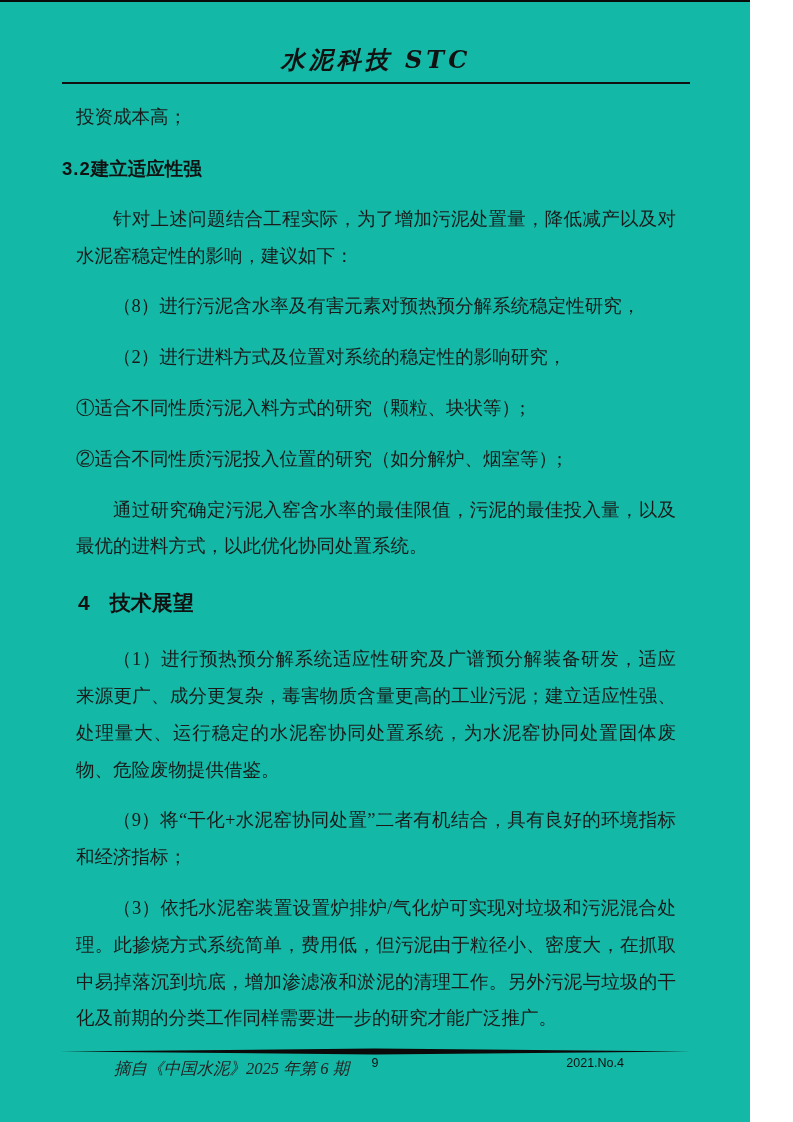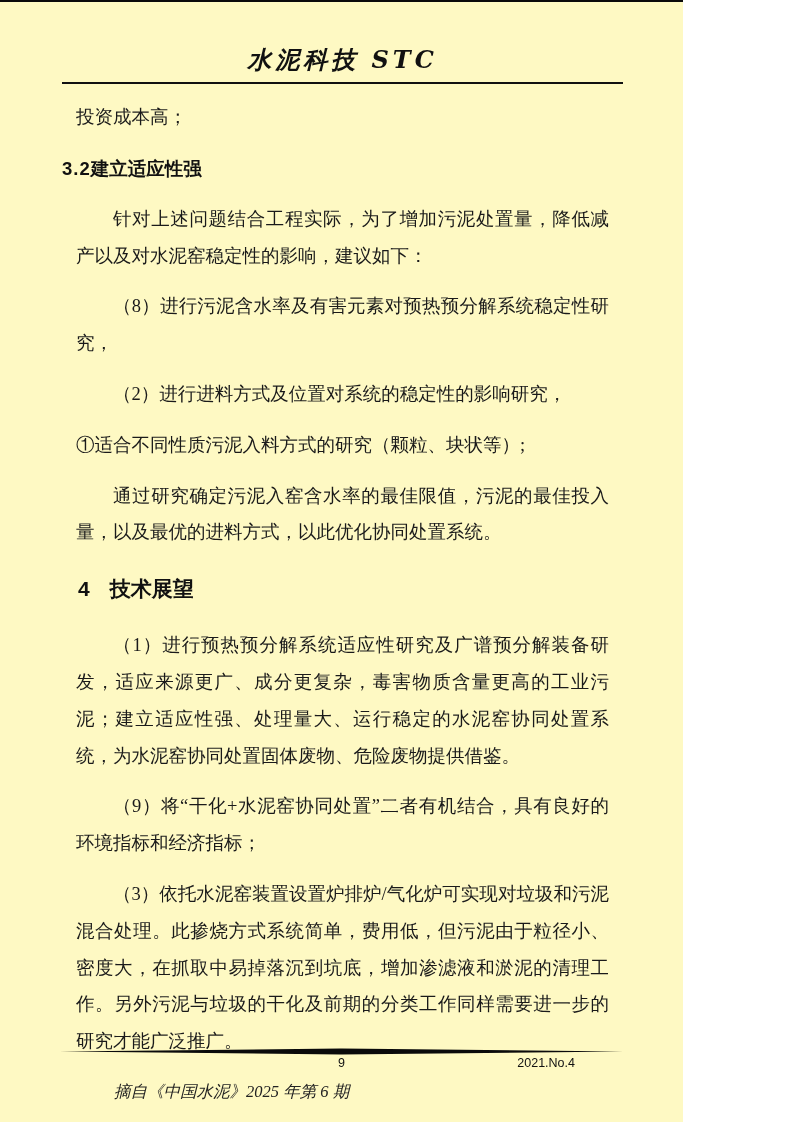--- a/index.html
+++ b/index.html
@@ -1,20 +1,20 @@
 <!DOCTYPE html>
 <html><head>
 <meta charset="utf-8">
 <style>
   html, body { margin: 0; padding: 0; background: #ffffff; }
   .page {
     position: relative;
-    width: 683px;
+    width: 750px;
     height: 1122px;
-    background: #fef9c3;
+    background: #14b8a6;
     color: #161616;
     overflow: hidden;
     font-family: "Liberation Serif", "DejaVu Serif", serif;
   }
   .top-edge {
     position: absolute;
     top: 0; left: 0; right: 0;
     height: 2px;
     background: #0a0a0a;
   }
@@ -83,21 +83,21 @@
   .footer-rule { display: block; width: 100%; height: 7px; }
   .footer-row { position: relative; height: 18px; margin-top: 1px; }
   .page-number {
     position: absolute;
     left: 50%;
     transform: translateX(-50%);
     top: 0;
   }
   .issue {
     position: absolute;
-    right: 48px;
+    right: 66px;
     top: 0;
   }
 </style>
 </head>
 <body>
 
 <div class="page">
 
   <div class="top-edge"></div>
 
@@ -108,20 +108,21 @@
 
   <div class="main">
     <p>投资成本高；</p>
 
     <h3 class="h2"><span class="num">3.2</span><span>建立适应性强</span></h3>
 
     <p class="indent">针对上述问题结合工程实际，为了增加污泥处置量，降低减产以及对水泥窑稳定性的影响，建议如下：</p>
     <p class="indent">（8）进行污泥含水率及有害元素对预热预分解系统稳定性研究，</p>
     <p class="indent">（2）进行进料方式及位置对系统的稳定性的影响研究，</p>
     <p>①适合不同性质污泥入料方式的研究（颗粒、块状等）;</p>
+    <p>②适合不同性质污泥投入位置的研究（如分解炉、烟室等）;</p>
     <p class="indent">通过研究确定污泥入窑含水率的最佳限值，污泥的最佳投入量，以及最优的进料方式，以此优化协同处置系统。</p>
 
     <h2 class="h1"><span class="num">4</span><span>技术展望</span></h2>
 
     <p class="indent">（1）进行预热预分解系统适应性研究及广谱预分解装备研发，适应来源更广、成分更复杂，毒害物质含量更高的工业污泥；建立适应性强、处理量大、运行稳定的水泥窑协同处置系统，为水泥窑协同处置固体废物、危险废物提供借鉴。</p>
     <p class="indent">（9）将“干化+水泥窑协同处置”二者有机结合，具有良好的环境指标和经济指标；</p>
     <p class="indent">（3）依托水泥窑装置设置炉排炉/气化炉可实现对垃圾和污泥混合处理。此掺烧方式系统简单，费用低，但污泥由于粒径小、密度大，在抓取中易掉落沉到坑底，增加渗滤液和淤泥的清理工作。另外污泥与垃圾的干化及前期的分类工作同样需要进一步的研究才能广泛推广。</p>
 
     <p class="source">摘自《中国水泥》2025 年第 6 期</p>
   </div>

